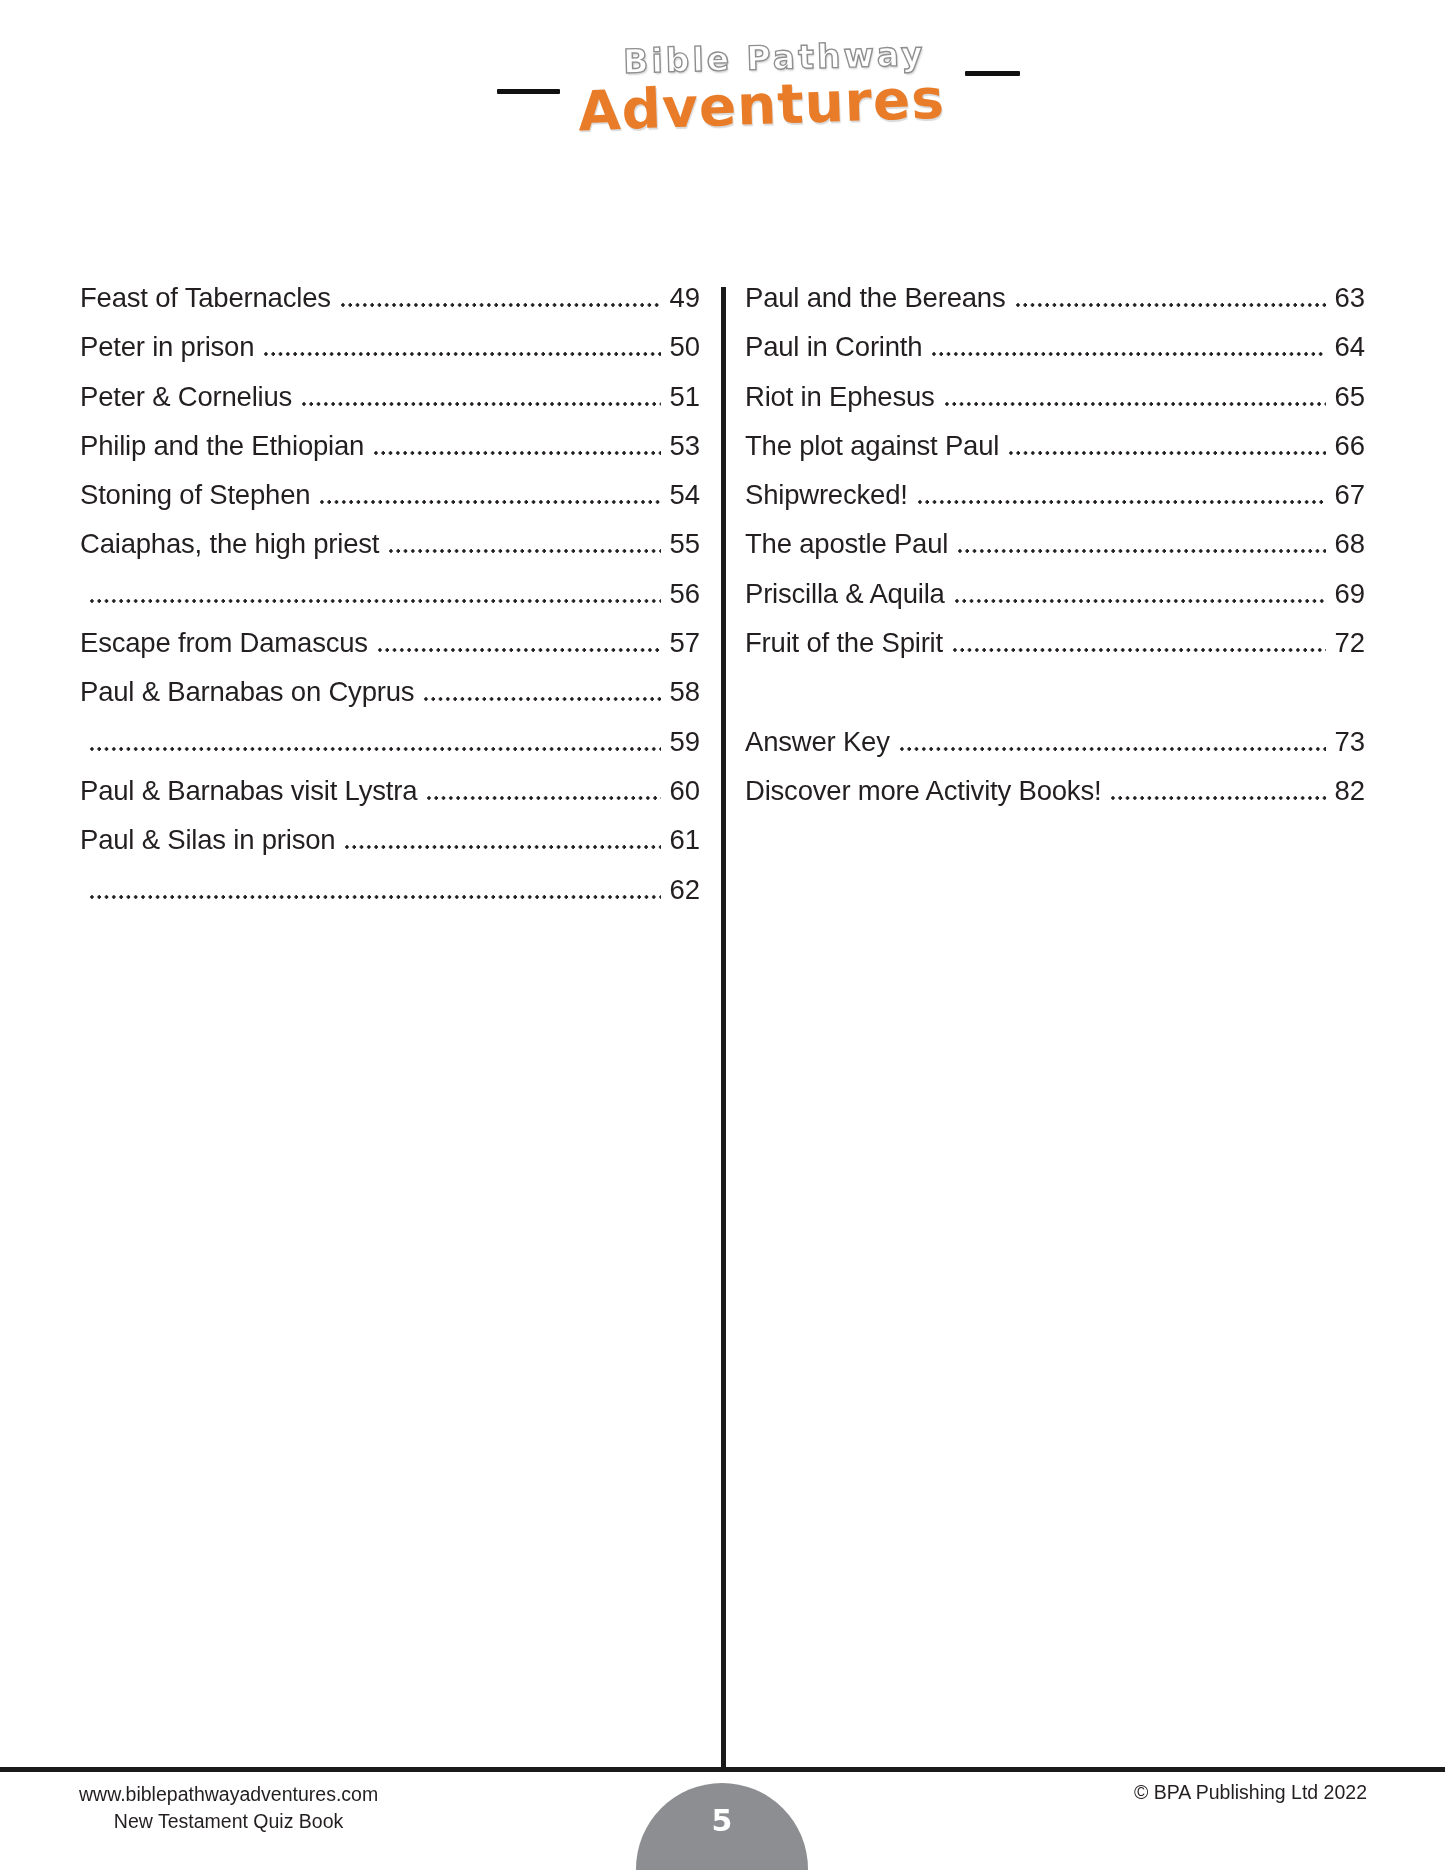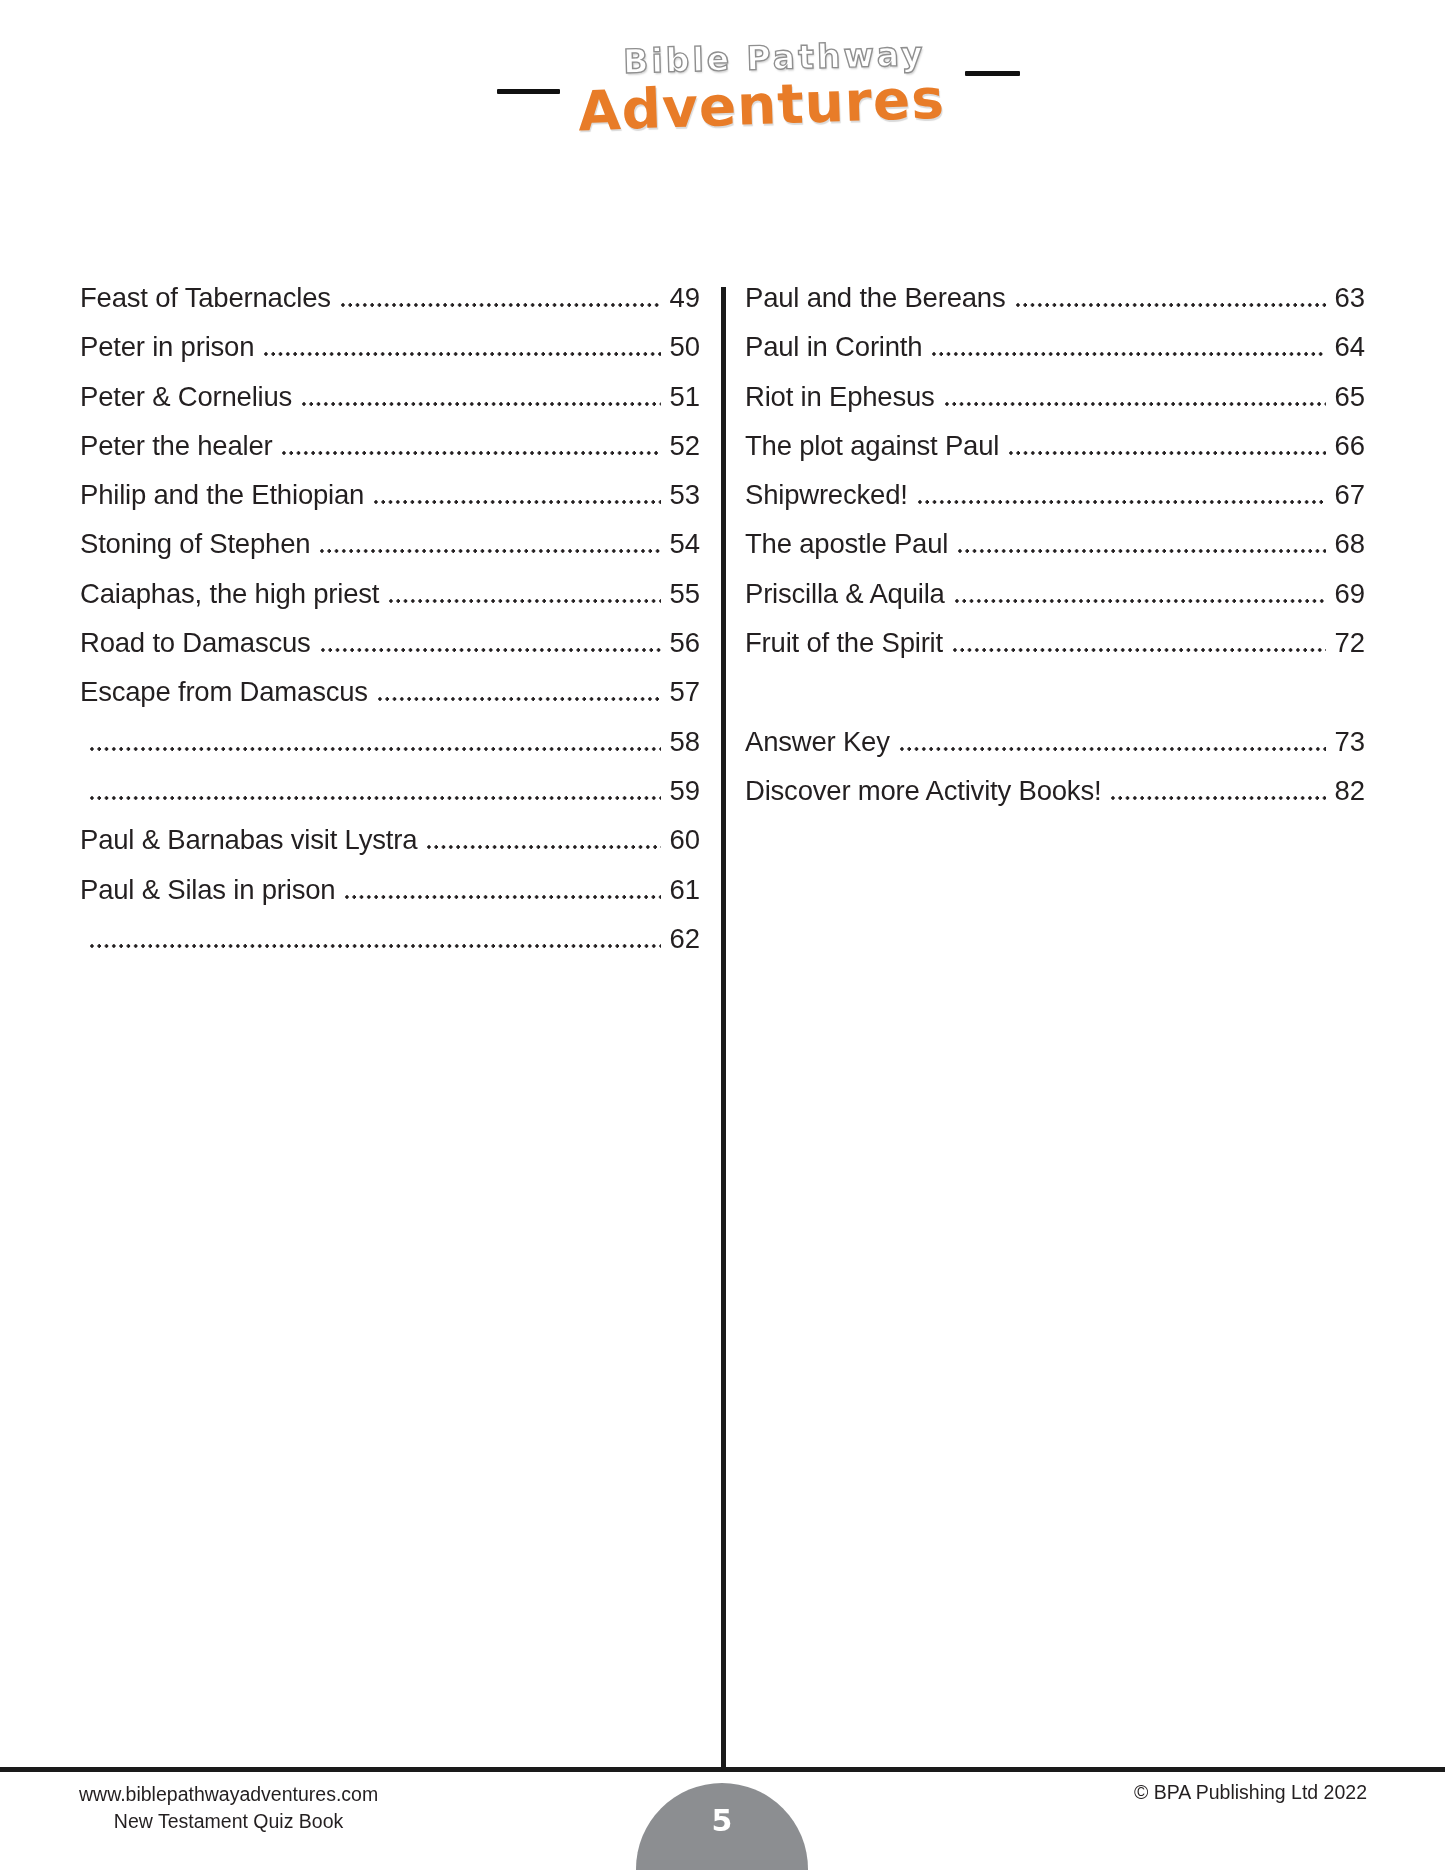--- a/index.html
+++ b/index.html
@@ -157,57 +157,52 @@
     <span class="leader"></span>
     <span class="toc-page">50</span>
   </div>
 
   <div class="toc-row">
     <span class="toc-title">Peter &amp; Cornelius</span>
     <span class="leader"></span>
     <span class="toc-page">51</span>
   </div>
 
-  <div class="toc-row">
-    <span class="toc-title">Peter the healer</span>
-    <span class="leader"></span>
-    <span class="toc-page">52</span>
-  </div>
 
   <div class="toc-row">
     <span class="toc-title">Philip and the Ethiopian</span>
     <span class="leader"></span>
     <span class="toc-page">53</span>
   </div>
 
   <div class="toc-row">
     <span class="toc-title">Stoning of Stephen</span>
     <span class="leader"></span>
     <span class="toc-page">54</span>
   </div>
 
   <div class="toc-row">
     <span class="toc-title">Caiaphas, the high priest</span>
     <span class="leader"></span>
     <span class="toc-page">55</span>
   </div>
 
   <div class="toc-row">
-    <span class="toc-title">Road to Damascus</span>
     <span class="leader"></span>
     <span class="toc-page">56</span>
   </div>
 
   <div class="toc-row">
     <span class="toc-title">Escape from Damascus</span>
     <span class="leader"></span>
     <span class="toc-page">57</span>
   </div>
 
   <div class="toc-row">
+    <span class="toc-title">Paul &amp; Barnabas on Cyprus</span>
     <span class="leader"></span>
     <span class="toc-page">58</span>
   </div>
 
   <div class="toc-row">
     <span class="leader"></span>
     <span class="toc-page">59</span>
   </div>
 
   <div class="toc-row">

